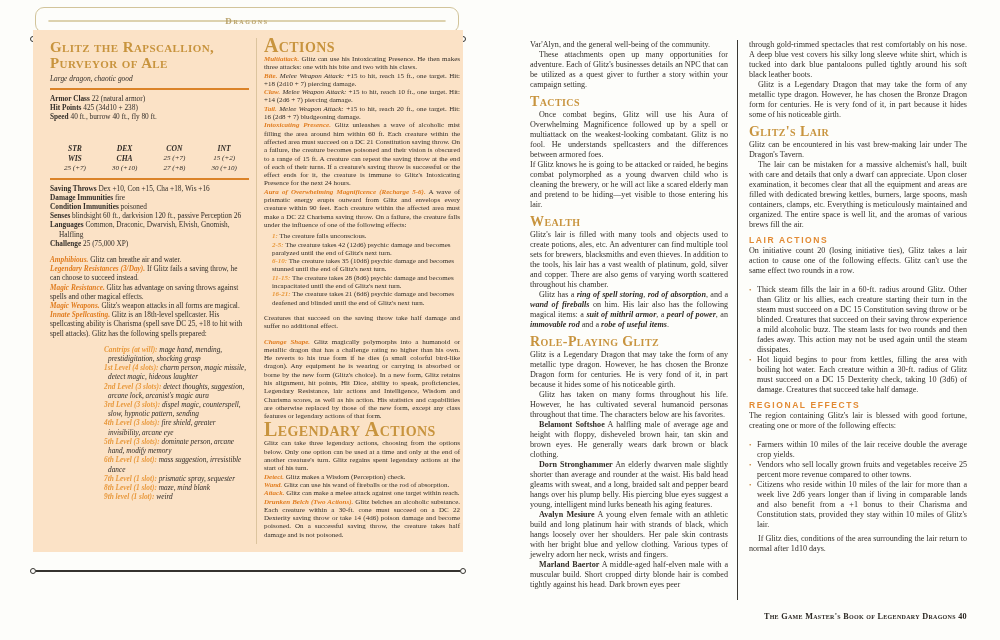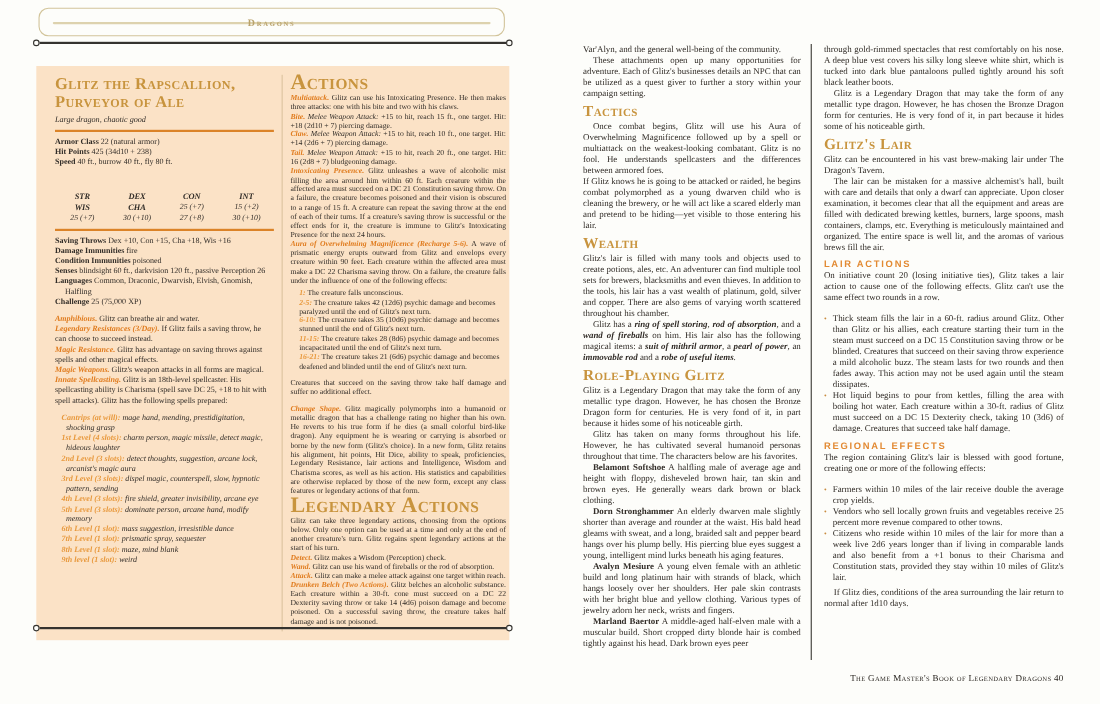--- a/index.html
+++ b/index.html
@@ -28,41 +28,41 @@
   .hrule {
     position:absolute; left:36px; width:424px; height:2px; background:#35332f;
   }
   .hrule .ring {
     position:absolute; top:-2px; width:6px; height:6px; border:1.3px solid #35332f;
     border-radius:50%; background:#fdfdfa;
   }
   .ring-l { left:-6px; } .ring-r { right:-6px; }
   
   .statblock {
-    position:absolute; left:33px; top:60px; width:430px; height:522px;
+    position:absolute; left:33px; top:30px; width:430px; height:522px;
     background:#fbe2c6; overflow:hidden;
   }
   .sb-col-a { position:absolute; left:17px; top:9px; width:199px; }
   .sb-vdivider { position:absolute; left:223px; top:8px; bottom:8px; width:1px; background:#dcc49e; }
   .sb-col-b { position:absolute; left:231px; top:6px; width:196px; }
   .sb-title {
     font-variant:small-caps; font-weight:bold; color:#c8943e;
     font-size:15px; line-height:16px; letter-spacing:.4px;
   }
   .sb-sub { font-style:italic; font-size:7.4px; margin-top:3px; }
   .orule { height:2px; background:#db8328; margin:5px 0 4px 0; }
   .sb-line { font-size:7.3px; line-height:9.2px; padding-left:9px; text-indent:-9px; }
   .sb-line b { font-weight:bold; }
   .abilities { display:grid; grid-template-columns:repeat(4,1fr); text-align:center; margin:22px 0 3px 0;font-style:italic; }
   .ab-h { font-weight:bold; font-size:7.6px; line-height:10px; }
   .ab-v { font-size:7.1px; line-height:9px; }
   .traits { margin-top:7px; }
   .trait { font-size:7.3px; line-height:9.2px; }
   .tlabel { color:#e07c1f; font-style:italic; font-weight:bold; }
-  .spells { margin-top:7px; }
+  .spells { margin-top:7px;margin-left:48px; }
   .spell-line { font-size:7.3px; line-height:9.2px; padding-left:10px; text-indent:-4px; font-style:italic; }
   .slabel { color:#e8993d; font-weight:bold; }
   .sb-h {
     font-variant:small-caps; font-weight:bold; color:#c8943e;
     font-size:20px; line-height:17px; letter-spacing:.4px; margin:1px 0 1px 0;
   }
   .act { font-size:7px; line-height:8.3px; text-align:justify; }
   .alabel { color:#e07c1f; font-style:italic; font-weight:bold; }
   .mwa { font-style:italic; }
   .rolls { margin:3px 0 0 8px; }
@@ -84,21 +84,21 @@
     color:#e28a33; font-size:8.5px; font-weight:bold; letter-spacing:1.6px;
     text-transform:uppercase; margin:5px 0 1px 0;
   }
   .npc b, .para b { font-weight:bold; }
   .mag { font-style:italic; font-weight:bold; }
   .bullets { margin-top:9px; }
   .bullet { font-size:8.1px; line-height:10px; text-align:justify; padding-left:8px; position:relative; }
   .bullet::before { content:"•"; position:absolute; left:0; top:0; color:#c98b3f; font-size:7px; }
   .footer {
     position:absolute; left:749px; top:612px; width:218px; text-align:right;
-    font-variant:small-caps; font-size:8.2px; letter-spacing:.3px; color:#2c2823; font-weight:normal;
+    font-variant:small-caps; font-size:8.2px; letter-spacing:.3px; color:#2c2823; font-weight:bold;
   }
   .sp { height:4px; }
 </style>
 </head>
 <body>
 
 <div class="banner">
   <div class="banner-inner">
     <span class="banner-label">Dragons</span>
   </div>

